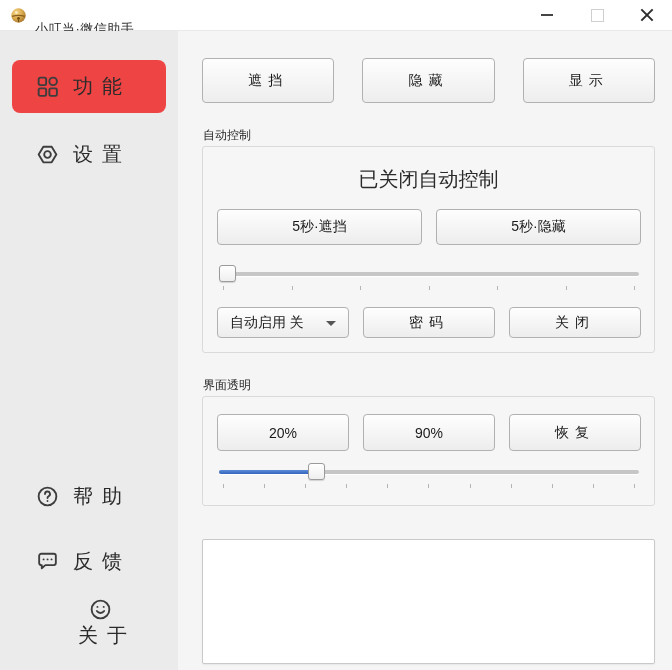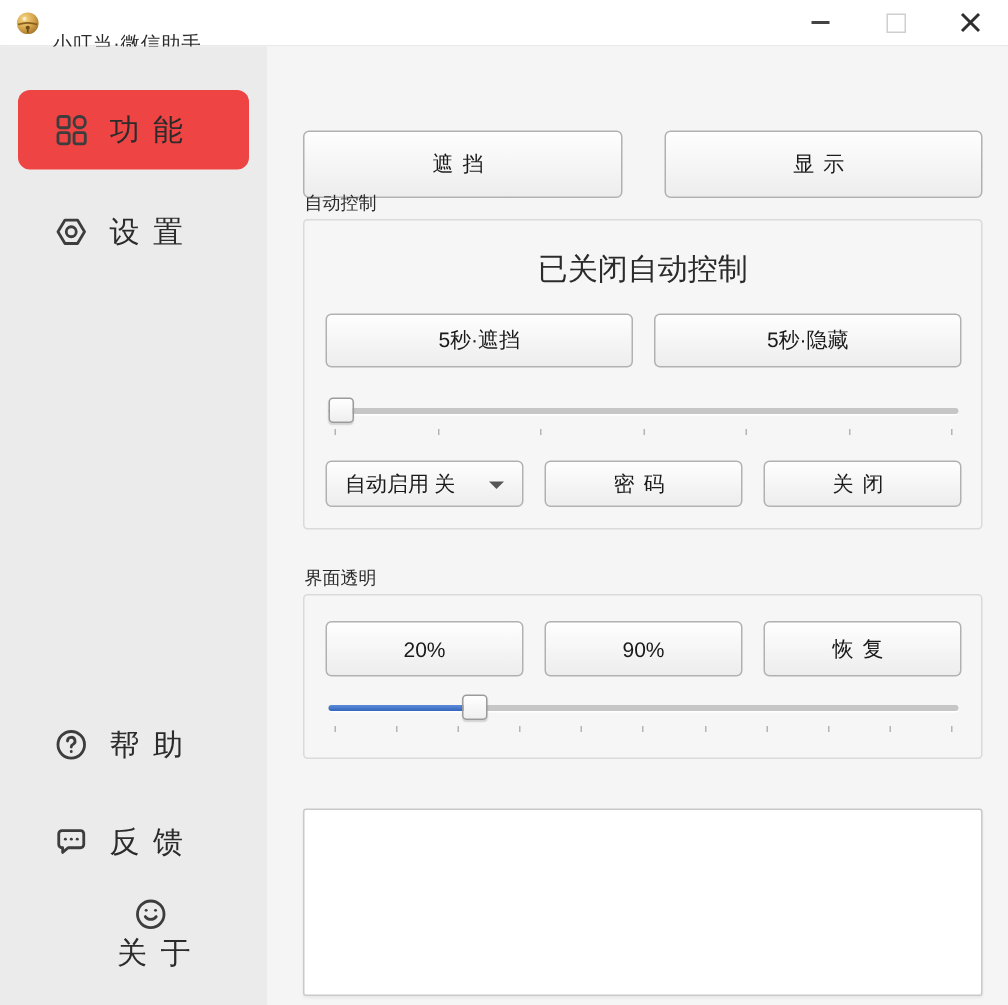--- a/index.html
+++ b/index.html
@@ -27,21 +27,21 @@
              display:flex;align-items:center;padding-left:23px;box-sizing:border-box;cursor:default;}
   .side-item.selected{background:#ef4444;}
   .side-item svg{flex:0 0 auto;}
   .side-label{margin-left:13px;font-size:20px;color:#2b2b2b;letter-spacing:9px;}
   
   .btn{background:linear-gradient(#fefefe,#ededed);border:1px solid #b1b1b1;border-radius:4px;
        color:#1a1a1a;font-size:14px;display:flex;align-items:center;justify-content:center;
        box-sizing:border-box;cursor:default;font-family:inherit;}
   .btn.sp{letter-spacing:6px;padding-left:6px;}
   
-  .toprow{position:absolute;left:24px;top:27px;width:453px;height:45px;display:flex;gap:28px;margin-top:29px;}
+  .toprow{position:absolute;left:24px;top:27px;width:453px;height:45px;display:flex;gap:28px;}
   .toprow .btn{flex:1;height:45px;}
   .grp-label{position:absolute;left:25px;font-size:12px;color:#2a2a2a;}
   .groupbox{position:absolute;left:24px;width:453px;border:1px solid #dadada;border-radius:3px;
             box-sizing:border-box;background:#f6f6f6;}
   .gb1{top:115px;height:207px;}
   .gb2{top:365px;height:110px;}
   .status{position:absolute;left:0;top:19px;width:100%;text-align:center;font-size:20px;color:#2b2b2b;}
   .row3{position:absolute;left:14px;width:424px;display:flex;gap:14px;}
   .row3 .btn{flex:1;}
   
@@ -146,20 +146,21 @@
           <path d="M8.5 13.5 a4.3 4.3 0 0 0 7 0"></path>
         </svg>
         <span class="side-label">关于</span>
       </div>
     </div>
 
     <div class="main">
 
       <div class="toprow">
         <button class="btn sp">遮挡</button>
+        <button class="btn sp">隐藏</button>
         <button class="btn sp">显示</button>
       </div>
 
       <div class="grp-label" style="top:96px;">自动控制</div>
       <div class="groupbox gb1">
         <div class="status">已关闭自动控制</div>
 
         <div class="row3" style="top:62px;height:36px;">
           <button class="btn">5秒·遮挡</button>
           <button class="btn">5秒·隐藏</button>

